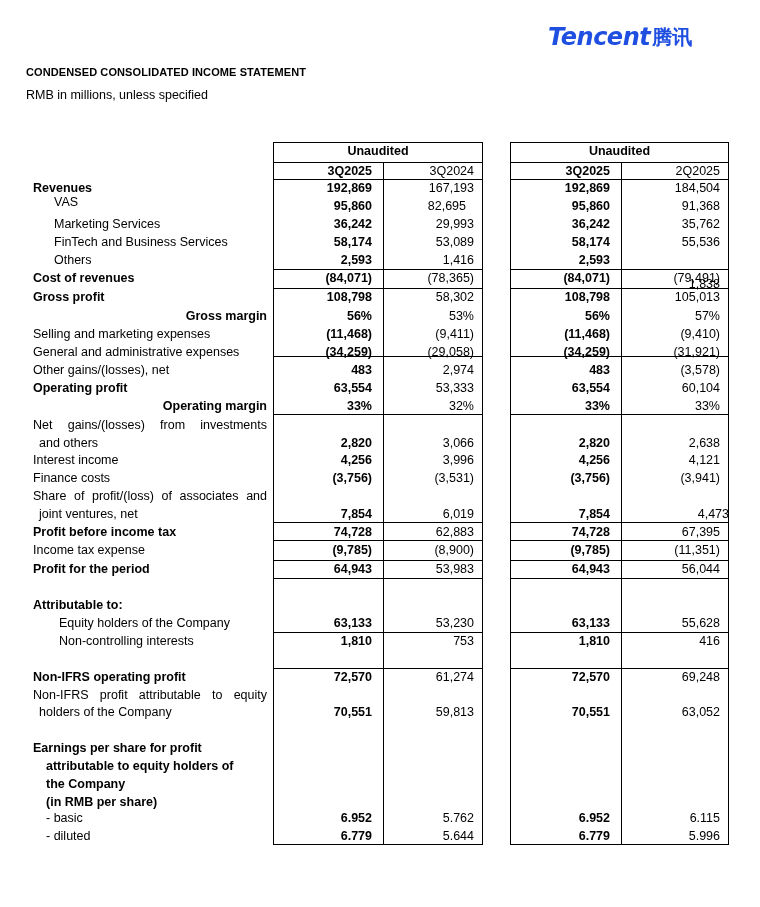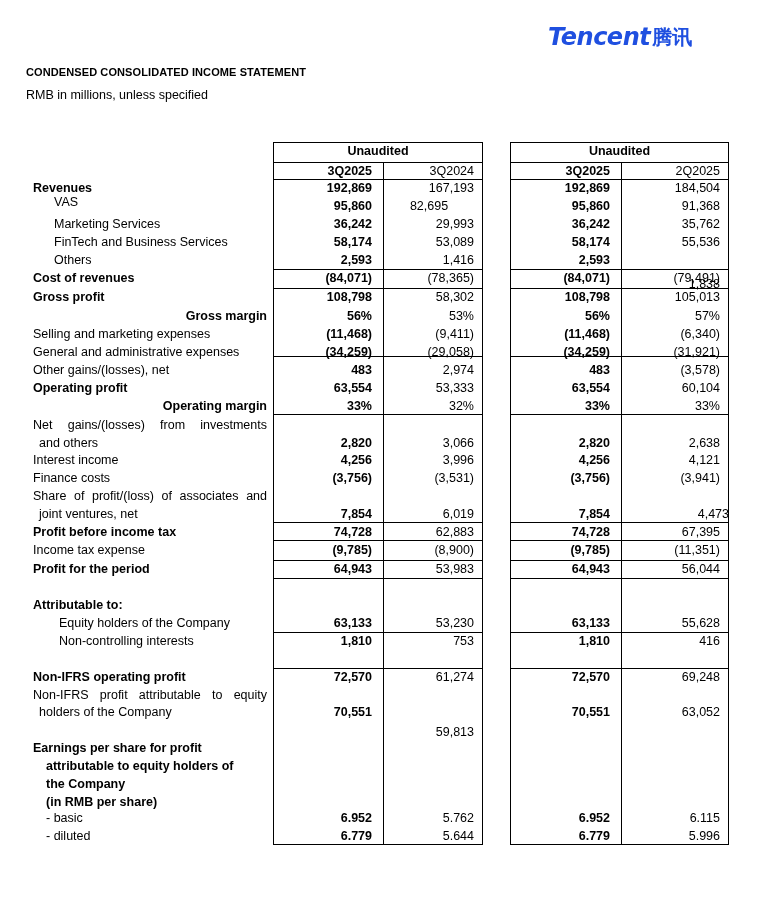--- a/index.html
+++ b/index.html
@@ -89,21 +89,21 @@
     <div class="hline" style="top: 396.5px;"></div>
     <div class="hline" style="top: 416.5px;"></div>
     <div class="hline" style="top: 434.5px;"></div>
     <div class="hline" style="top: 488.5px;"></div>
     <div class="hline" style="top: 524.5px;"></div>
     <div class="cell b" style="top: 19px; left: 0px; width: 98px;">3Q2025</div>
     <div class="cell" style="top: 19px; left: 110px; width: 90px;">3Q2024</div>
     <div class="cell b" style="top: 35.5px; left: 0px; width: 98px;">192,869</div>
     <div class="cell" style="top: 35.5px; left: 110px; width: 90px;">167,193</div>
     <div class="cell b" style="top: 53.5px; left: 0px; width: 98px;">95,860</div>
-    <div class="cell" style="top: 53.5px; left: 110px; width: 90px; text-align: center;">82,695</div>
+    <div class="cell" style="top: 53.5px; left: 102px; width: 90px;">82,695</div>
     <div class="cell b" style="top: 71.5px; left: 0px; width: 98px;">36,242</div>
     <div class="cell" style="top: 71.5px; left: 110px; width: 90px;">29,993</div>
     <div class="cell b" style="top: 89.5px; left: 0px; width: 98px;">58,174</div>
     <div class="cell" style="top: 89.5px; left: 110px; width: 90px;">53,089</div>
     <div class="cell b" style="top: 107.5px; left: 0px; width: 98px;">2,593</div>
     <div class="cell" style="top: 107.5px; left: 110px; width: 90px;">1,416</div>
     <div class="cell b" style="top: 125.5px; left: 0px; width: 98px;">(84,071)</div>
     <div class="cell" style="top: 125.5px; left: 110px; width: 90px;">(78,365)</div>
     <div class="cell b" style="top: 144.5px; left: 0px; width: 98px;">108,798</div>
     <div class="cell" style="top: 144.5px; left: 110px; width: 90px;">58,302</div>
@@ -133,21 +133,21 @@
     <div class="cell" style="top: 397.5px; left: 110px; width: 90px;">(8,900)</div>
     <div class="cell b" style="top: 416.5px; left: 0px; width: 98px;">64,943</div>
     <div class="cell" style="top: 416.5px; left: 110px; width: 90px;">53,983</div>
     <div class="cell b" style="top: 470.5px; left: 0px; width: 98px;">63,133</div>
     <div class="cell" style="top: 470.5px; left: 110px; width: 90px;">53,230</div>
     <div class="cell b" style="top: 488.5px; left: 0px; width: 98px;">1,810</div>
     <div class="cell" style="top: 488.5px; left: 110px; width: 90px;">753</div>
     <div class="cell b" style="top: 524.5px; left: 0px; width: 98px;">72,570</div>
     <div class="cell" style="top: 524.5px; left: 110px; width: 90px;">61,274</div>
     <div class="cell b" style="top: 559.5px; left: 0px; width: 98px;">70,551</div>
-    <div class="cell" style="top: 559.5px; left: 110px; width: 90px; margin-top: 20px;">59,813</div>
+    <div class="cell" style="top: 559.5px; left: 110px; width: 90px;">59,813</div>
     <div class="cell b" style="top: 665.5px; left: 0px; width: 98px;">6.952</div>
     <div class="cell" style="top: 665.5px; left: 110px; width: 90px;">5.762</div>
     <div class="cell b" style="top: 683.5px; left: 0px; width: 98px;">6.779</div>
     <div class="cell" style="top: 683.5px; left: 110px; width: 90px;">5.644</div>
   </div>
 
 <div class="tbl" id="tbl1" style="left:510px; width:219px; height:703px;">
   <div class="hdr">Unaudited</div>
 <div class="vline" style="left: 109.5px;"></div>
     <div class="hline" style="top: 35.5px;"></div>
@@ -173,21 +173,21 @@
     <div class="cell" style="top: 89.5px; left: 111px; width: 98px;">55,536</div>
     <div class="cell b" style="top: 107.5px; left: 0px; width: 99px;">2,593</div>
     <div class="cell" style="top: 107.5px; left: 111px; width: 98px; margin-top: 24px;">1,838</div>
     <div class="cell b" style="top: 125.5px; left: 0px; width: 99px;">(84,071)</div>
     <div class="cell" style="top: 125.5px; left: 111px; width: 98px;">(79,491)</div>
     <div class="cell b" style="top: 144.5px; left: 0px; width: 99px;">108,798</div>
     <div class="cell" style="top: 144.5px; left: 111px; width: 98px;">105,013</div>
     <div class="cell b" style="top: 163.5px; left: 0px; width: 99px;">56%</div>
     <div class="cell" style="top: 163.5px; left: 111px; width: 98px;">57%</div>
     <div class="cell b" style="top: 181.5px; left: 0px; width: 99px;">(11,468)</div>
-    <div class="cell" style="top: 181.5px; left: 111px; width: 98px;">(6,340)</div>
+    <div class="cell" style="top: 181.5px; left: 111px; width: 98px;">(9,410)</div>
     <div class="cell b" style="top: 199.5px; left: 0px; width: 99px;">(34,259)</div>
     <div class="cell" style="top: 199.5px; left: 111px; width: 98px;">(31,921)</div>
     <div class="cell b" style="top: 217.5px; left: 0px; width: 99px;">483</div>
     <div class="cell" style="top: 217.5px; left: 111px; width: 98px;">(3,578)</div>
     <div class="cell b" style="top: 235.5px; left: 0px; width: 99px;">63,554</div>
     <div class="cell" style="top: 235.5px; left: 111px; width: 98px;">60,104</div>
     <div class="cell b" style="top: 253.5px; left: 0px; width: 99px;">33%</div>
     <div class="cell" style="top: 253.5px; left: 111px; width: 98px;">33%</div>
     <div class="cell b" style="top: 290.5px; left: 0px; width: 99px;">2,820</div>
     <div class="cell" style="top: 290.5px; left: 111px; width: 98px;">2,638</div>

